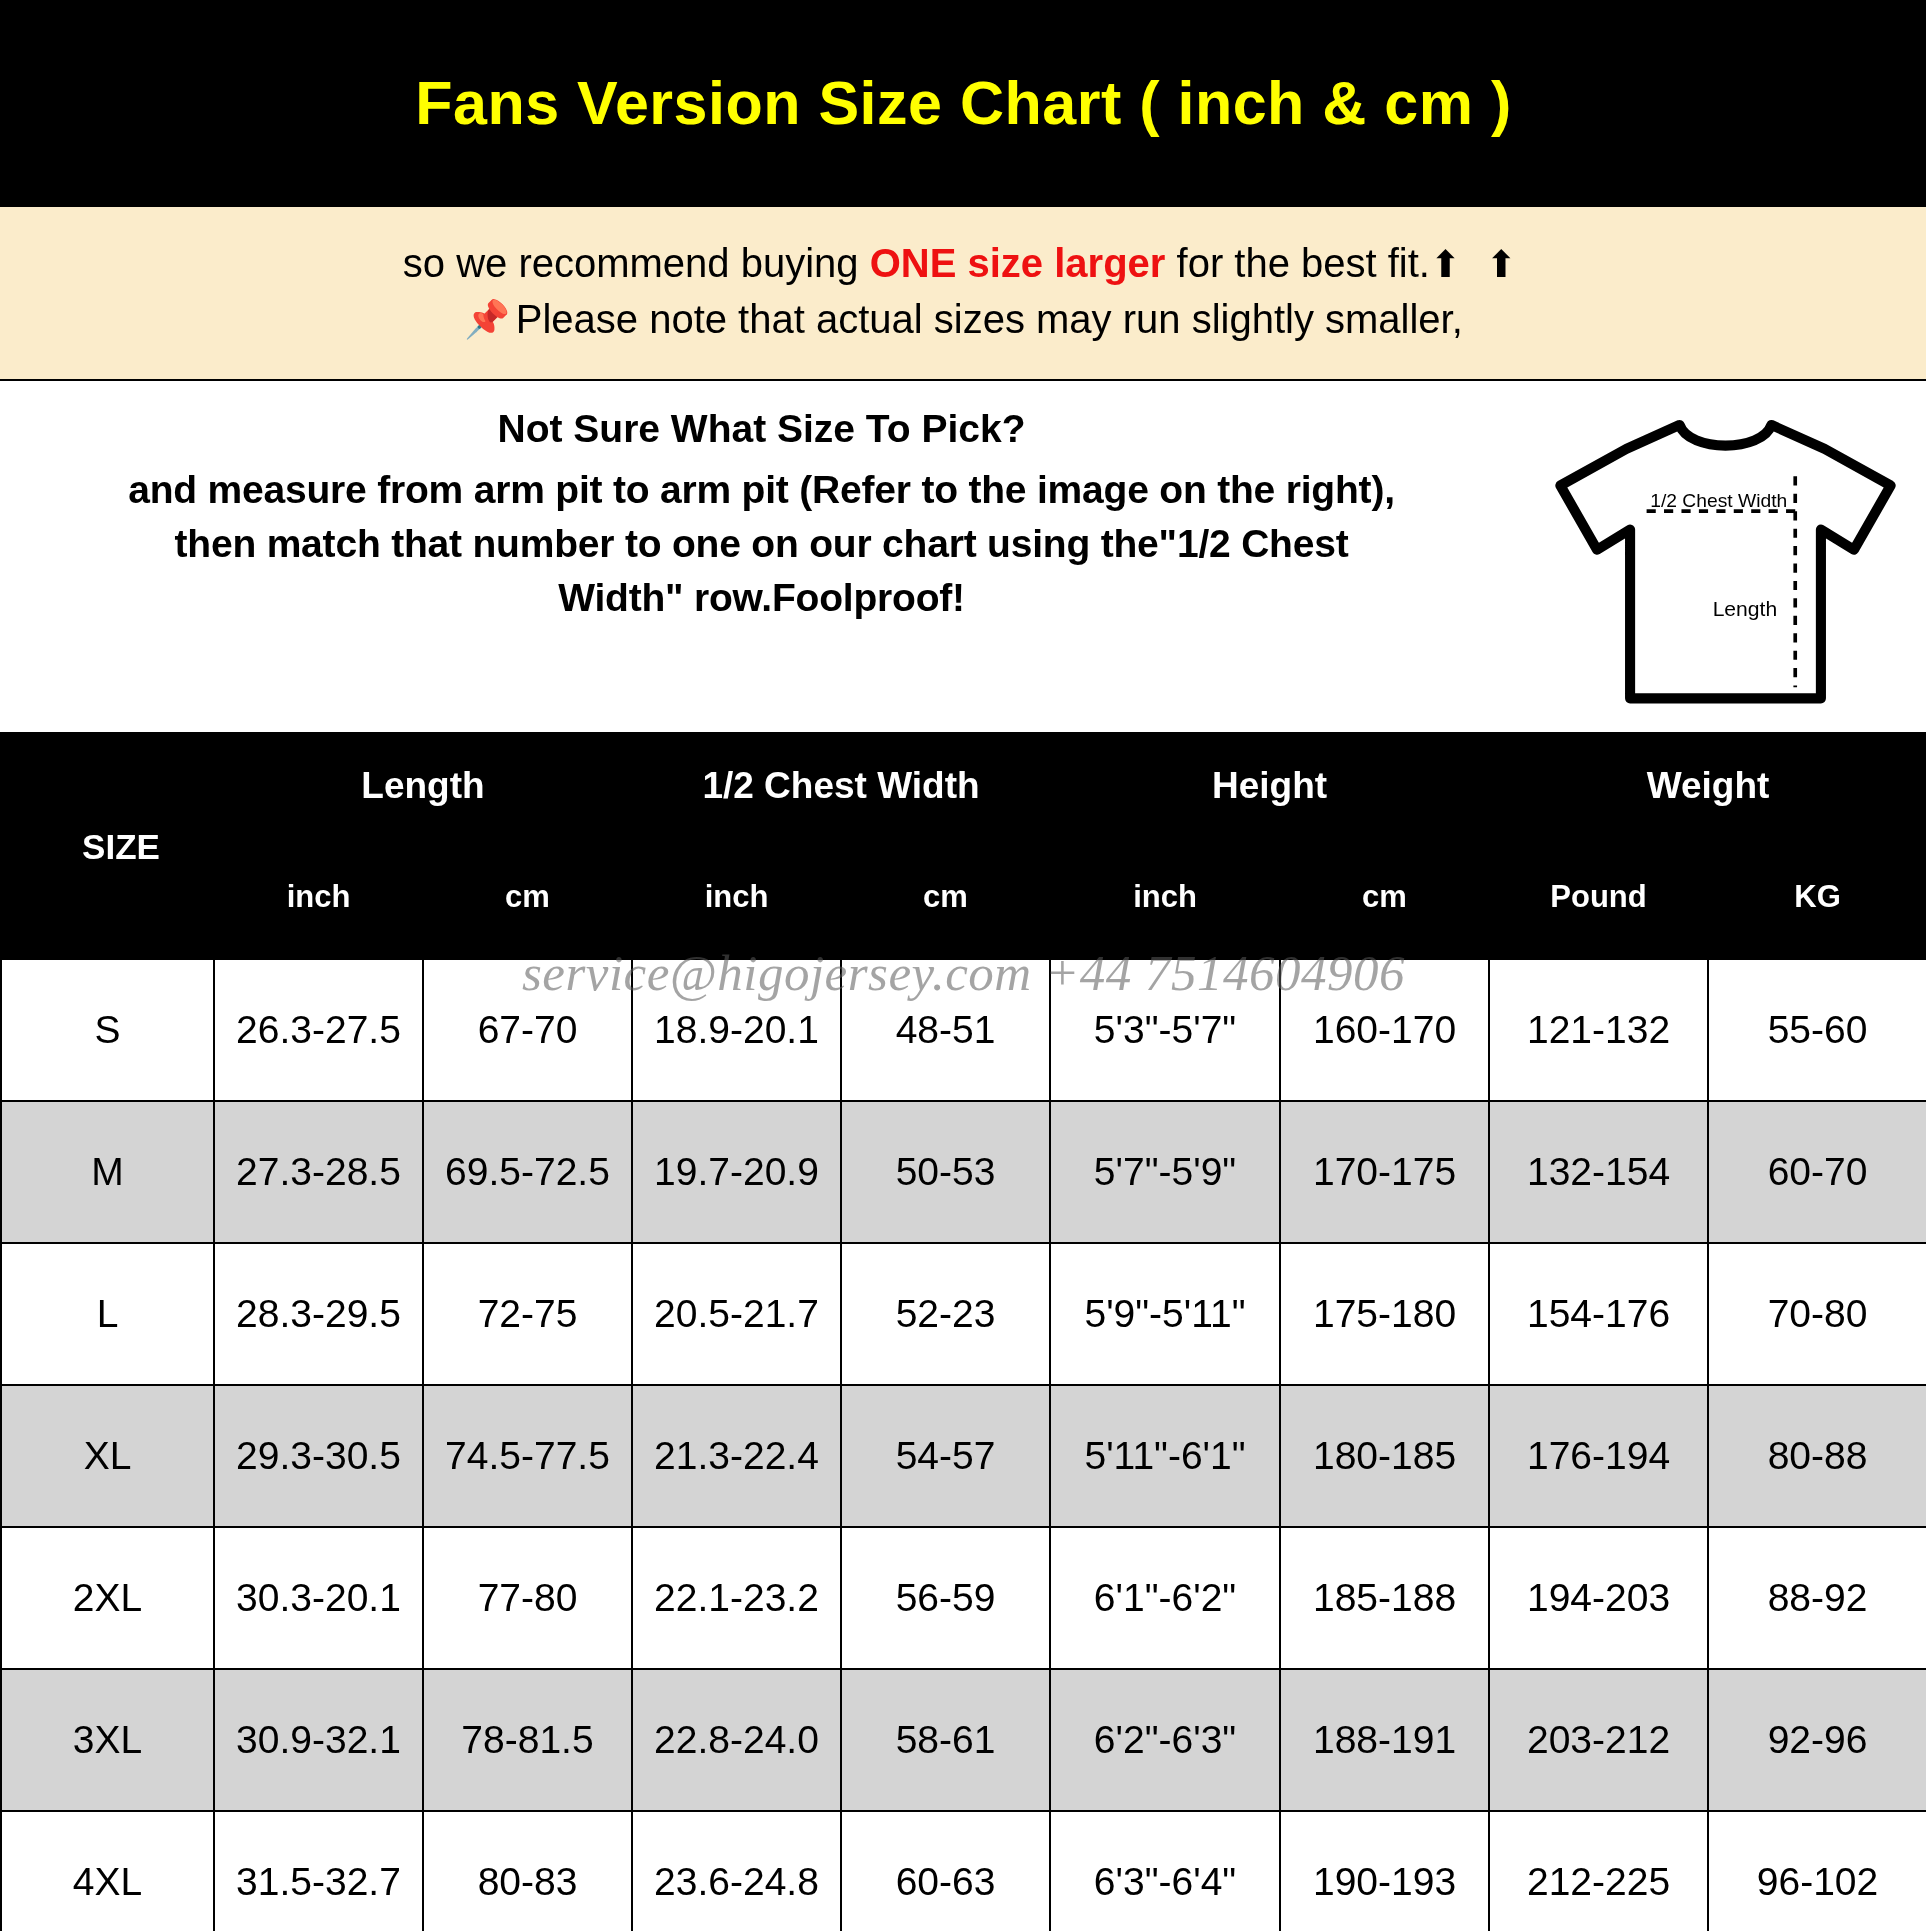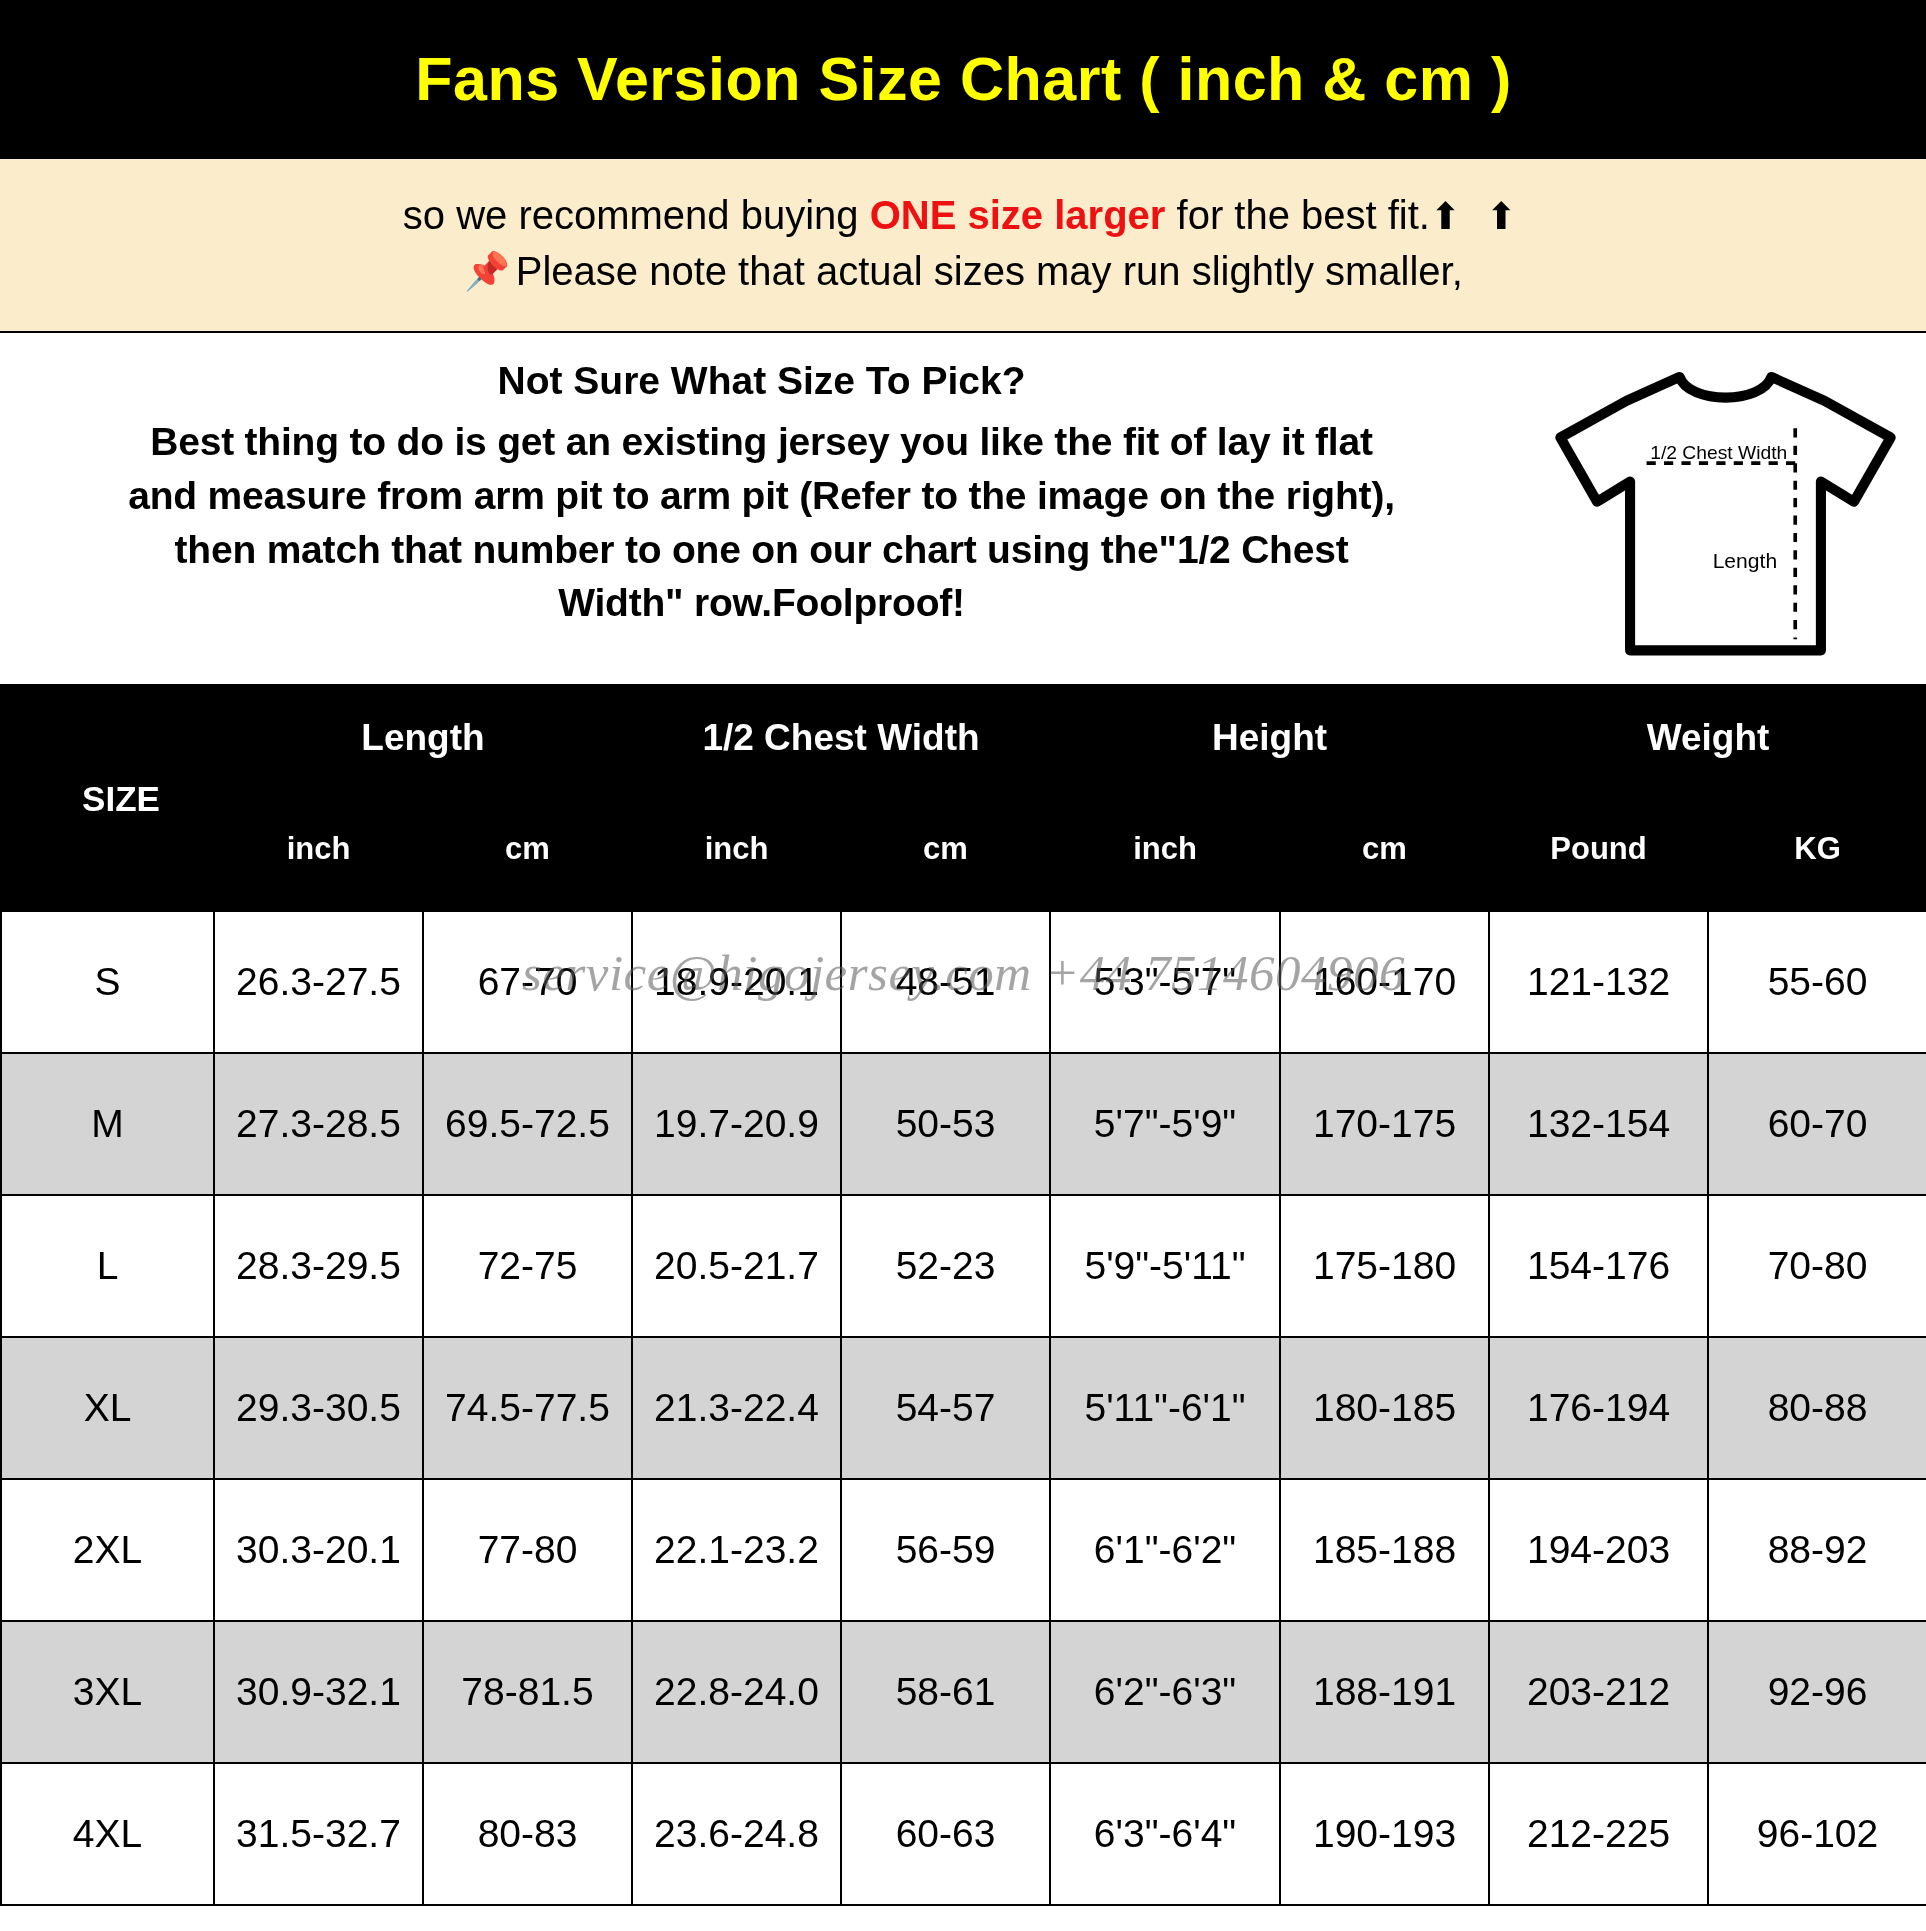--- a/index.html
+++ b/index.html
@@ -17,21 +17,21 @@
     width: 1927px;
     height: 1931px;
     position: relative;
     overflow: hidden;
     background: #ffffff;
   }
 
   
   .title-bar {
     background: #000000;
-    height: 159px;
+    height: 207px;
     display: flex;
     align-items: center;
     justify-content: center;
   }
   .title-bar .title {
     color: #ffff00;
     font-size: 61px;
     font-weight: bold;
     letter-spacing: 0.5px;
     text-align: center;
@@ -178,21 +178,20 @@
       <span>so we recommend buying </span><span class="red-bold">ONE size larger</span><span> for the best fit.</span><span class="arrows">⬆ ⬆</span>
     </div>
     <div class="note-line">
       <span class="pin-icon">📌</span><span>Please note that actual sizes may run slightly smaller,</span>
     </div>
   </div>
 
   <div class="help-section">
     <div class="help-text">
       <div class="help-head">Not Sure What Size To Pick?</div>
-      <div class="help-body">Best thing to do is get an existing jersey you like the fit of lay it flat</div>
       <div class="help-body">and measure from arm pit to arm pit (Refer to the image on the right),</div>
       <div class="help-body">then match that number to one on our chart using the"1/2 Chest</div>
       <div class="help-body">Width" row.Foolproof!</div>
     </div>
     <div class="shirt-wrap">
       <svg width="367" height="303" viewBox="0 0 400 330">
         <path d="M150 14 L92 40 L20 80 L60 150 L96 128 L96 312 L304 312 L304 128 L340 150 L380 80 L308 40 L250 14
                  C240 44 160 44 150 14 Z" fill="#ffffff" stroke="#000000" stroke-width="11" stroke-linejoin="round"></path>
         <path d="M150 14 C160 44 240 44 250 14" fill="none" stroke="#000000" stroke-width="9"></path>
         <line x1="114" y1="108" x2="276" y2="108" stroke="#000000" stroke-width="4" stroke-dasharray="10,9"></line>

